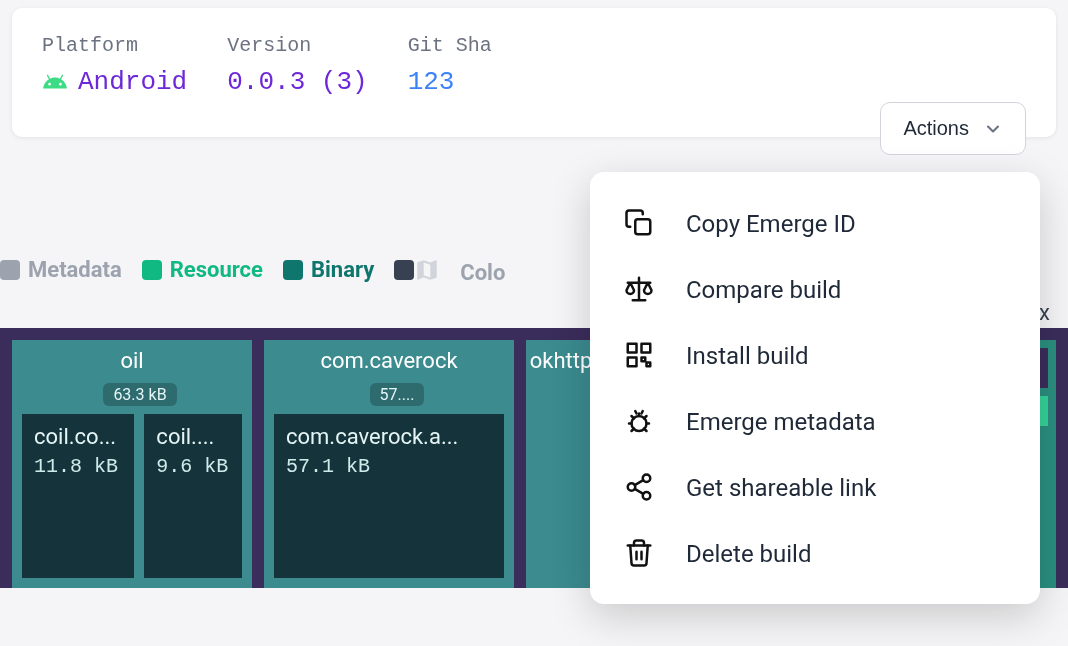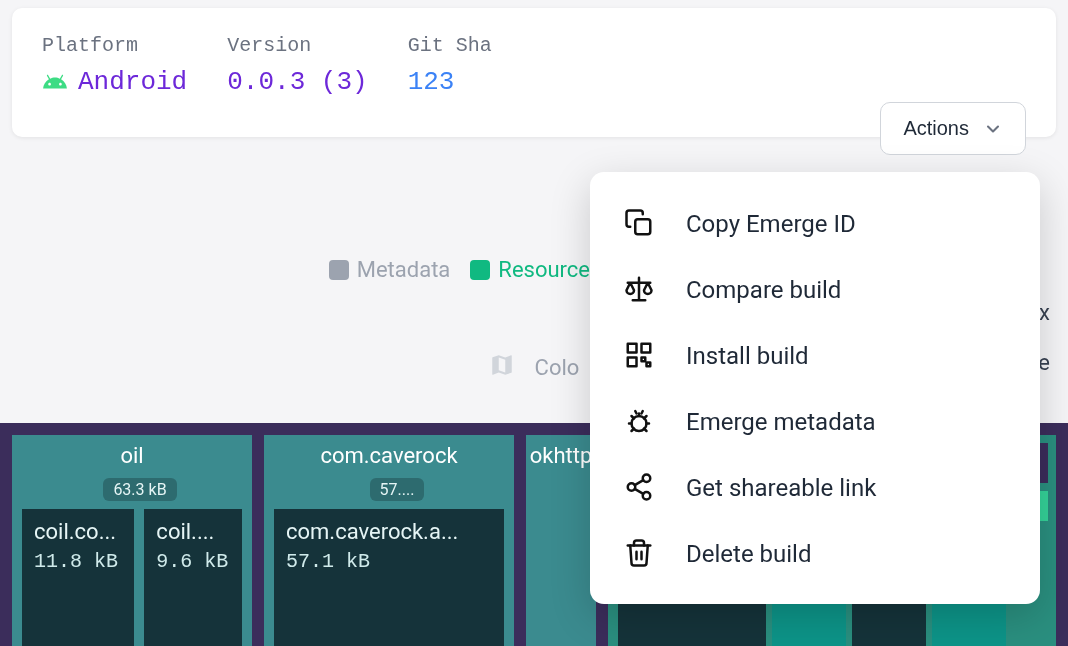--- a/index.html
+++ b/index.html
@@ -71,21 +71,21 @@
     align-items: center;
     font-size: 22px;
     color: #9ca3af;
   }
   .legend .item { display: flex; align-items: center; gap: 8px; }
   .legend .swatch {
     width: 20px; height: 20px; border-radius: 4px;
   }
   .legend .item.resource { color: #10b981; }
   .legend .item.binary { color: #0f766e; }
-  .legend-wrap { display: flex; flex-direction: column; align-items: center; margin-top: 50px; }
+  .legend-wrap { display: flex; flex-direction: row; align-items: flex-start; margin-top: 50px; font-weight: bold; }
 
   .treemap {
     margin-top: 40px;
     background: #3b2d5b;
     padding: 12px 12px 0 12px;
     height: 260px;
     display: flex;
     gap: 12px;
     position: relative;
   }

